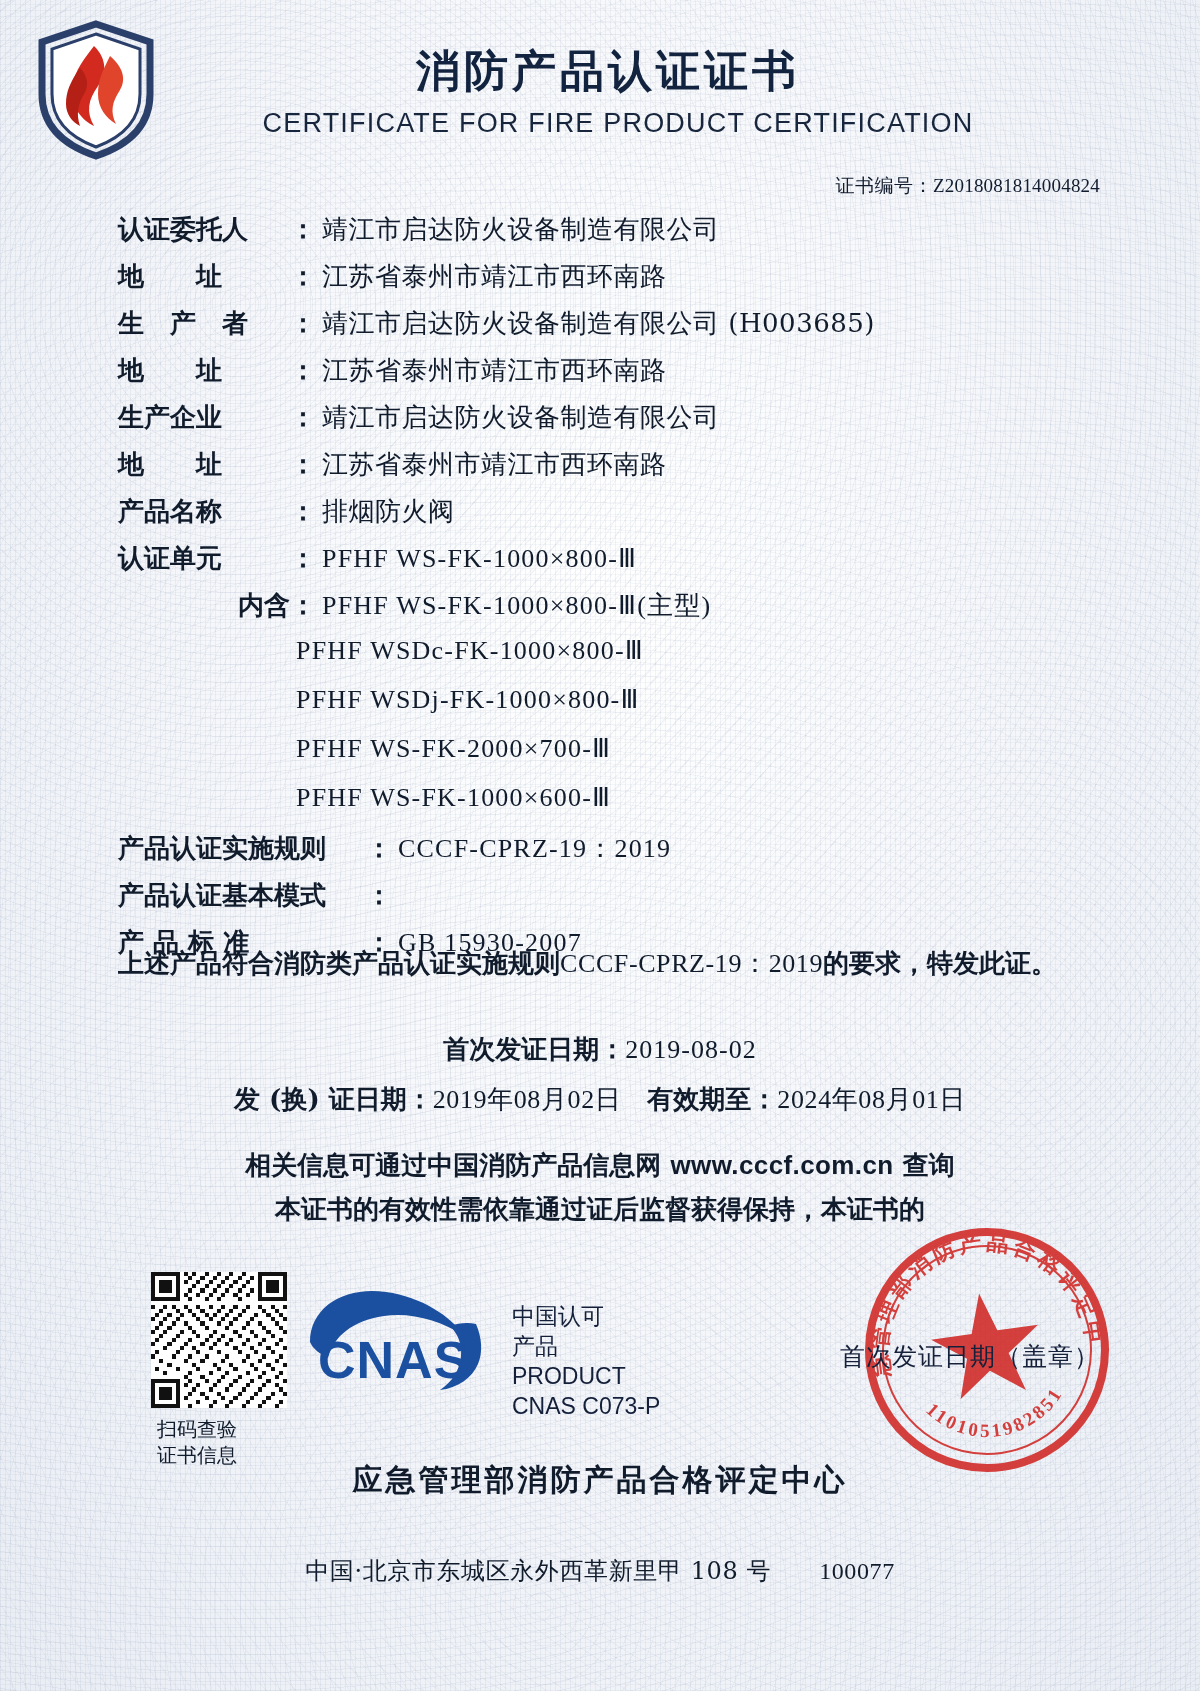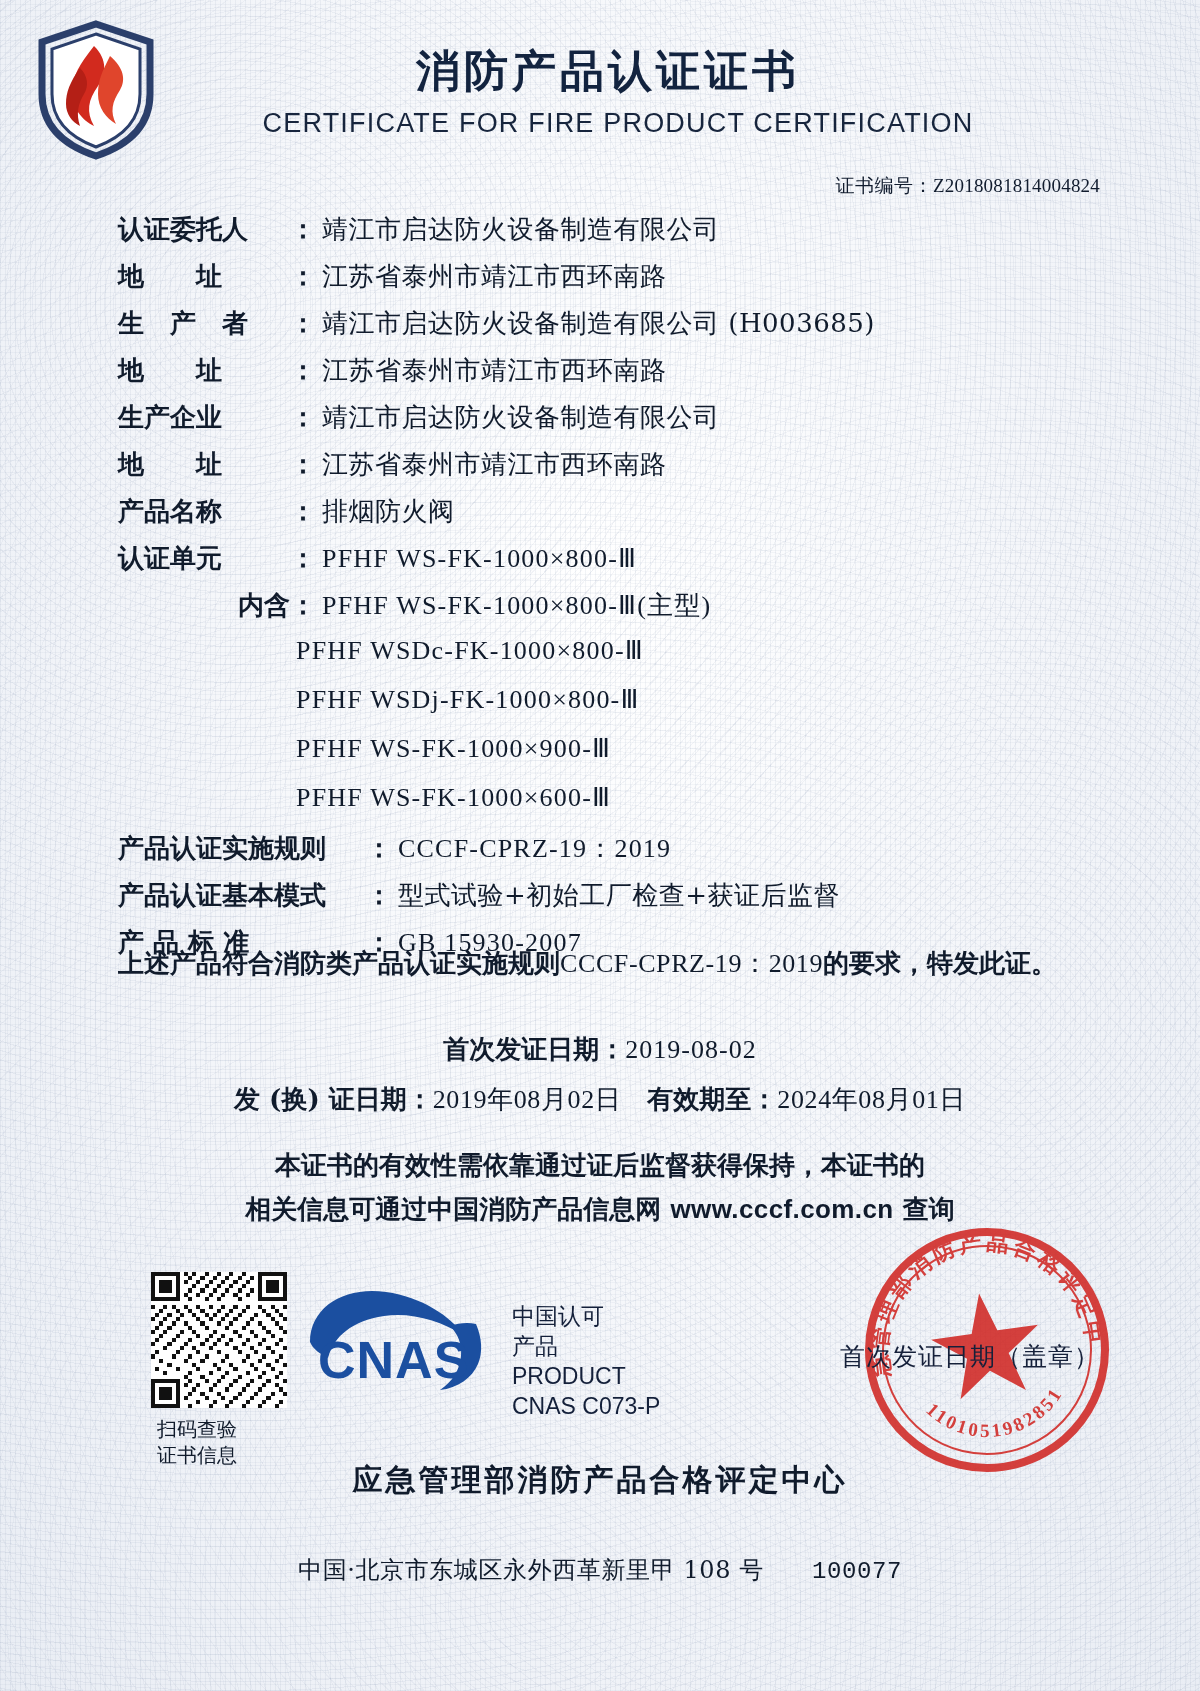--- a/index.html
+++ b/index.html
@@ -297,21 +297,21 @@
     position: absolute;
     left: 0;
     top: 1518px;
     width: 1200px;
     text-align: center;
     font-family: "DejaVu Serif", serif;
     font-size: 24px;
     color: #101b2c;
     letter-spacing: 0.6px;
   }
-  .addr .zip { display: inline-block; margin-left: 48px; font-family: Liberation Mono, monospace; margin-top: 40px; }
+  .addr .zip { display: inline-block; margin-left: 48px; font-family: Liberation Serif, serif; margin-top: 40px; }
   .web {
     position: absolute;
     left: 0;
     top: 1556px;
     width: 1200px;
     text-align: center;
     font-family: "Liberation Serif", serif;
     font-size: 21px;
     color: #101b2c;
     letter-spacing: 0.4px;
@@ -401,37 +401,36 @@
       <div class="sub-row">
         <span class="sub-pad"></span>
         <span class="sub-val">PFHF  WSDc-FK-1000×800-Ⅲ</span>
       </div>
       <div class="sub-row">
         <span class="sub-pad"></span>
         <span class="sub-val">PFHF  WSDj-FK-1000×800-Ⅲ</span>
       </div>
       <div class="sub-row">
         <span class="sub-pad"></span>
-        <span class="sub-val">PFHF  WS-FK-1000×900-Ⅲ</span>
+        <span class="sub-val">PFHF  WS-FK-2000×700-Ⅲ</span>
       </div>
       <div class="sub-row">
         <span class="sub-pad"></span>
         <span class="sub-val">PFHF  WS-FK-1000×600-Ⅲ</span>
       </div>
 
       <div class="row">
         <span class="lbl" style="width:248px;flex:0 0 248px;">产品认证实施规则</span>
         <span class="colon">：</span>
         <span class="val mono">CCCF-CPRZ-19：2019</span>
       </div>
 
       <div class="row">
         <span class="lbl" style="width:248px;flex:0 0 248px;">产品认证基本模式</span>
         <span class="colon">：</span>
-        <span class="val">型式试验+初始工厂检查+获证后监督</span>
       </div>
 
       <div class="row">
         <span class="lbl" style="width:248px;flex:0 0 248px;">产 品 标 准</span>
         <span class="colon">：</span>
         <span class="val mono">GB 15930-2007</span>
       </div>
     </div>
 
     <div class="statement">
@@ -440,22 +439,22 @@
 
     <div class="first-issue">
       <span>首次发证日期：</span><span class="d">2019-08-02</span>
     </div>
 
     <div class="issue-line">
       <span>发 (换) 证日期：</span><span class="d">2019年08月02日</span><span class="gap"></span><span>有效期至：</span><span class="d">2024年08月01日</span>
     </div>
 
     <div class="note">
+      <div><span>相关信息可通过中国消防产品信息网 </span><span class="url">www.cccf.com.cn</span><span> 查询</span></div>
       <div>本证书的有效性需依靠通过证后监督获得保持，本证书的</div>
-      <div><span>相关信息可通过中国消防产品信息网 </span><span class="url">www.cccf.com.cn</span><span> 查询</span></div>
     </div>
 
     <div class="qr-wrap">
       <div class="qr">
         <svg viewBox="0 0 33 33" width="136" height="136" shape-rendering="crispEdges">
           <rect width="33" height="33" fill="#ffffff"></rect>
           <g fill="#111111">
             <rect x="0" y="0" width="7" height="1"></rect>
               <rect x="0" y="6" width="7" height="1"></rect>
             <rect x="0" y="0" width="1" height="7"></rect>

